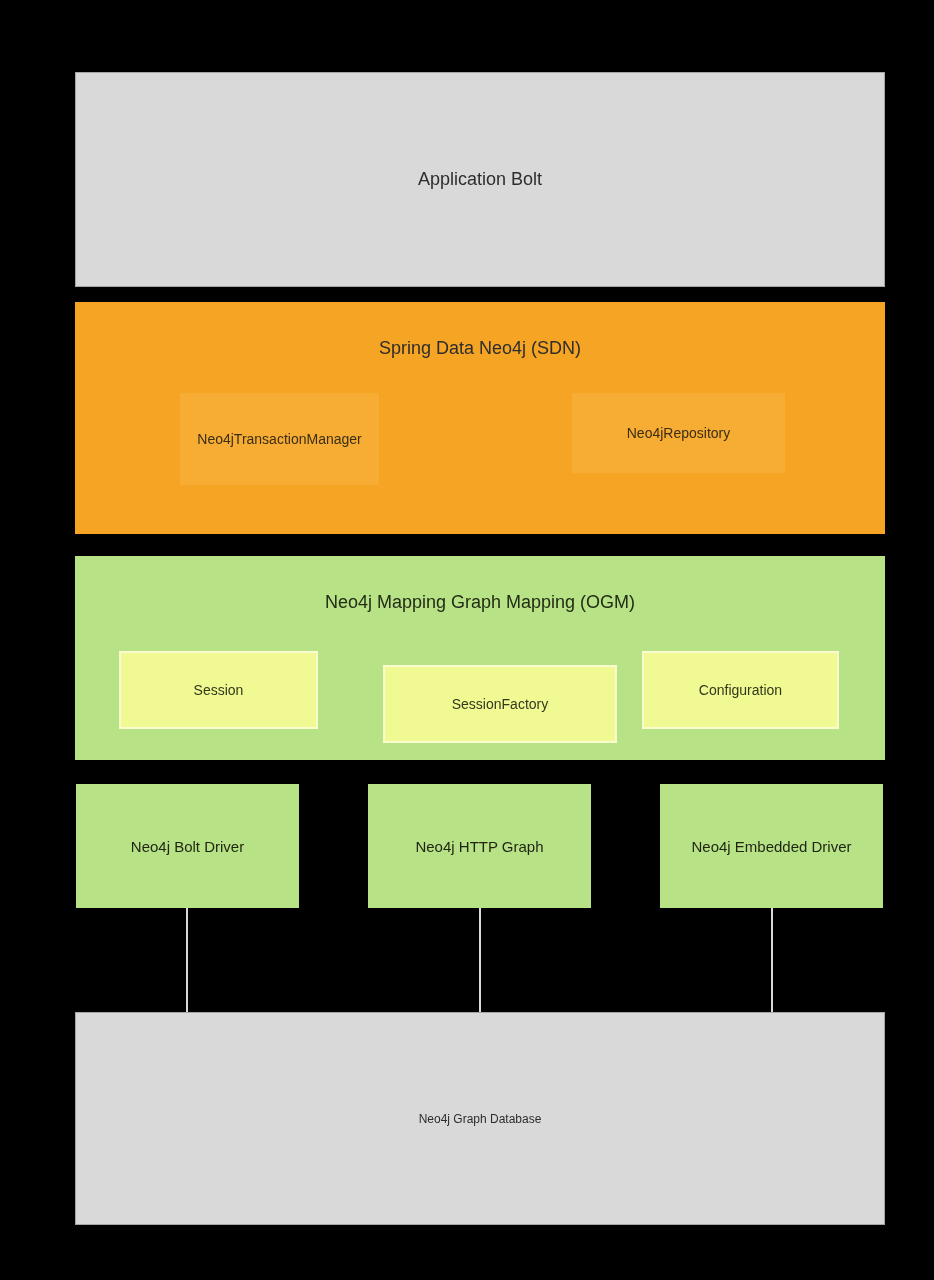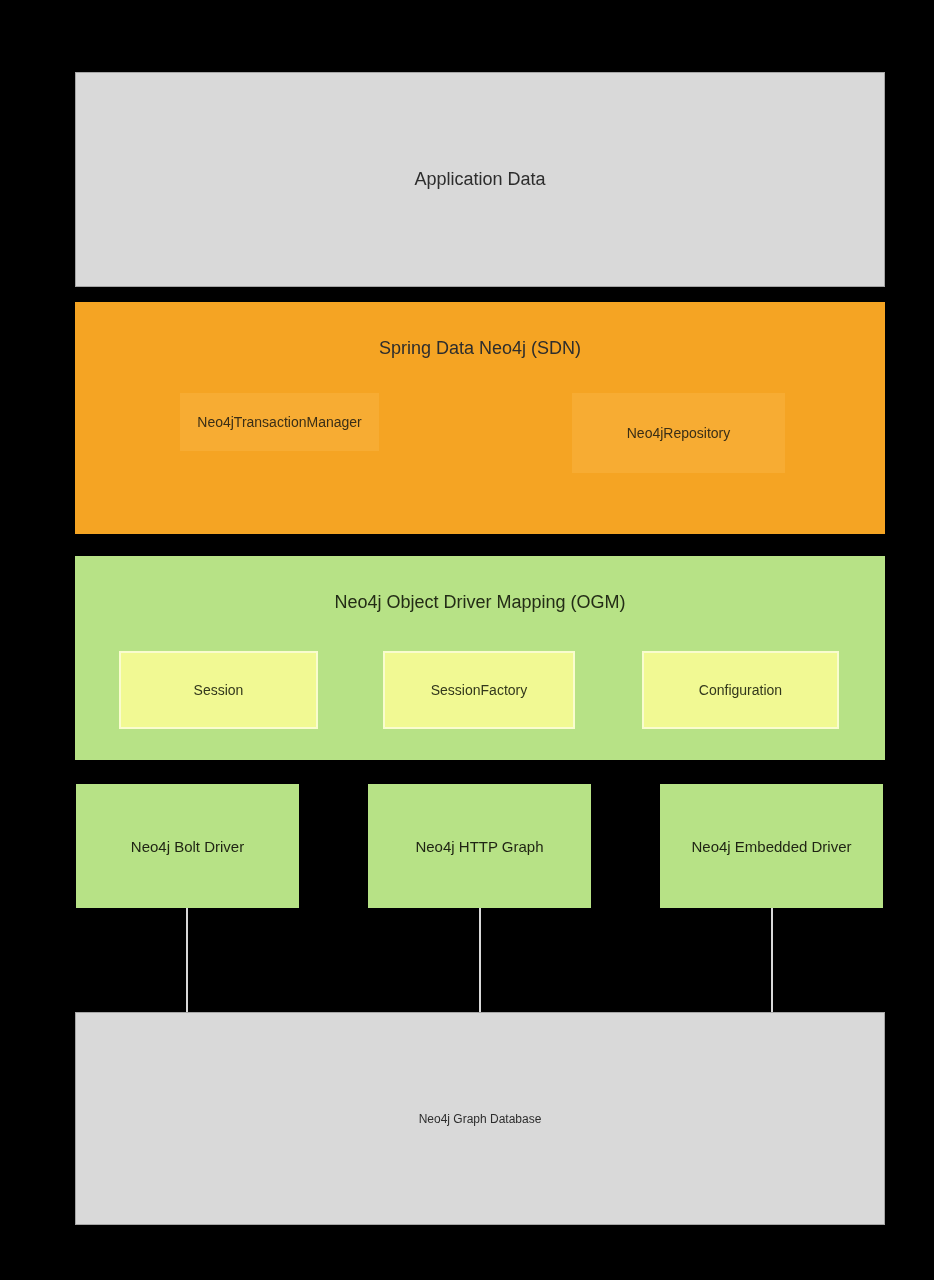--- a/index.html
+++ b/index.html
@@ -42,36 +42,36 @@
     width: 100%;
     padding-top: 36px;
     text-align: center;
     font-size: 18px;
   }
   .sdn-inner {
     background: var(--box-orange-inner, #f7ac33);
     font-size: 14px;
     color: #3a2e16;
   }
-  .sdn-inner-tx   { left: 105px; top: 91px; width: 199px; height: 58px; }
+  .sdn-inner-tx   { left: 105px; top: 91px; width: 199px; height: 92px; }
   .sdn-inner-repo { left: 497px; top: 91px; width: 213px; height: 80px; }
   
   .box-ogm {
     left: 75px; top: 556px; width: 810px; height: 204px;
     background: var(--box-green, #b7e286);
     color: #232c16;
   }
   .ogm-inner {
     background: var(--box-yellow, #f1f993);
     border: 2px solid rgba(255,255,255,0.55);
     font-size: 14px;
     color: #33381c;
   }
   .ogm-inner-session { left: 44px;  top: 95px; width: 199px; height: 78px; }
-  .ogm-inner-factory { left: 308px; top: 95px; width: 192px; height: 78px; }
+  .ogm-inner-factory { left: 308px; top: 109px; width: 234px; height: 78px; }
   .ogm-inner-config  { left: 567px; top: 95px; width: 197px; height: 78px; }
   
   .box-driver {
     top: 784px; height: 124px; width: 223px;
     background: var(--box-green, #b7e286);
     font-size: 15px;
     color: #1f2413;
   }
   .driver-bolt     { left: 76px; }
   .driver-http     { left: 368px; }
@@ -90,35 +90,35 @@
     background: var(--box-gray, #d9d9d9);
     border: 1px solid var(--box-gray-border, #a6a6a6);
     font-size: 12px;
     color: var(--text-dark, #2d2d2d);
   }
 </style>
 </head>
 <body>
 
 <div class="abs center-flex box-application">
-  <span>Application Data</span>
+  <span>Application Bolt</span>
 </div>
 
 <div class="abs box-sdn">
   <div class="layer-title">Spring Data Neo4j (SDN)</div>
   <div class="abs center-flex sdn-inner sdn-inner-tx">
     <span>Neo4jTransactionManager</span>
   </div>
   <div class="abs center-flex sdn-inner sdn-inner-repo">
     <span>Neo4jRepository</span>
   </div>
 </div>
 
 <div class="abs box-ogm">
-  <div class="layer-title">Neo4j Object Driver Mapping (OGM)</div>
+  <div class="layer-title">Neo4j Mapping Graph Mapping (OGM)</div>
   <div class="abs center-flex ogm-inner ogm-inner-session">
     <span>Session</span>
   </div>
   <div class="abs center-flex ogm-inner ogm-inner-factory">
     <span>SessionFactory</span>
   </div>
   <div class="abs center-flex ogm-inner ogm-inner-config">
     <span>Configuration</span>
   </div>
 </div>

